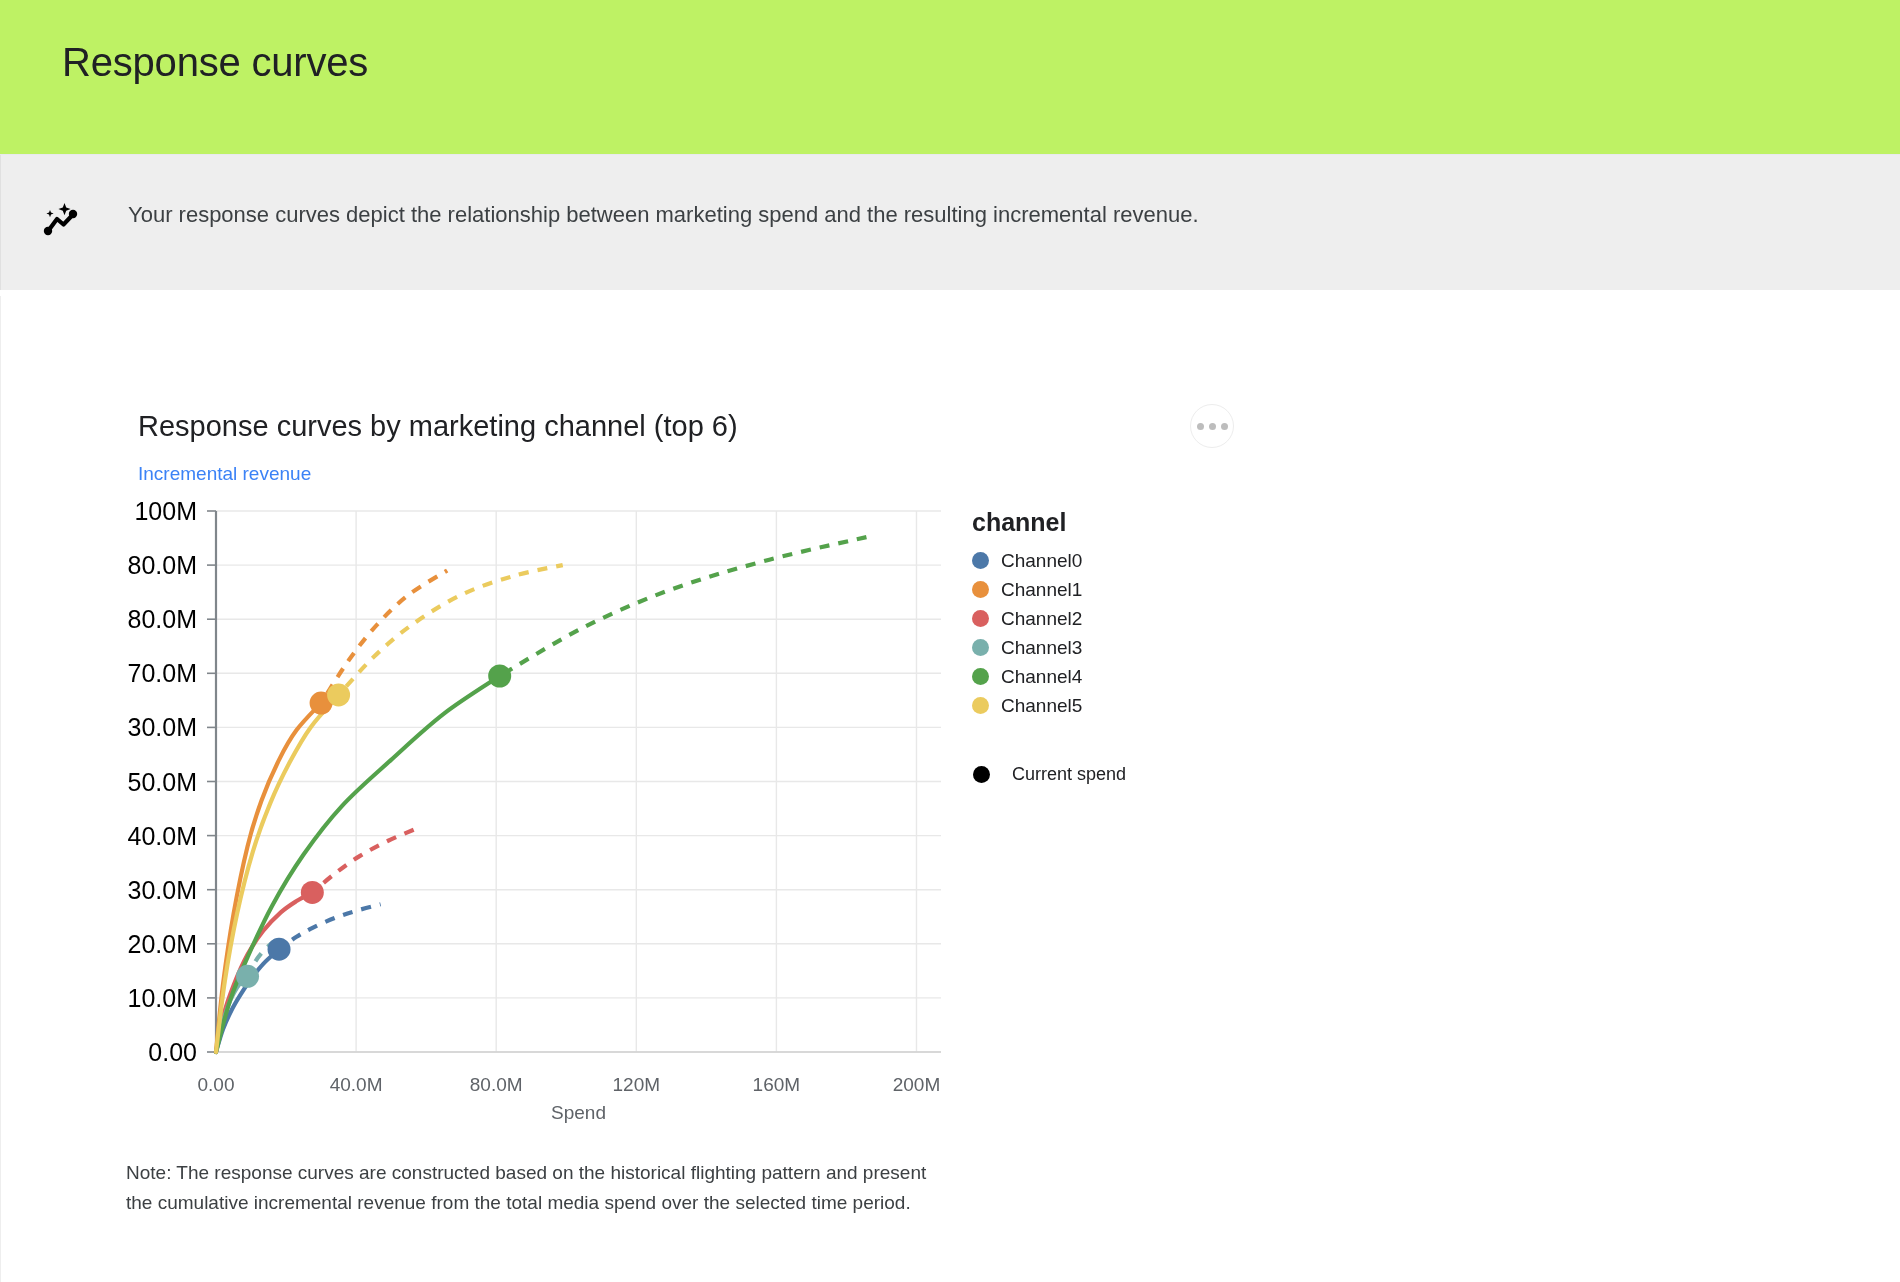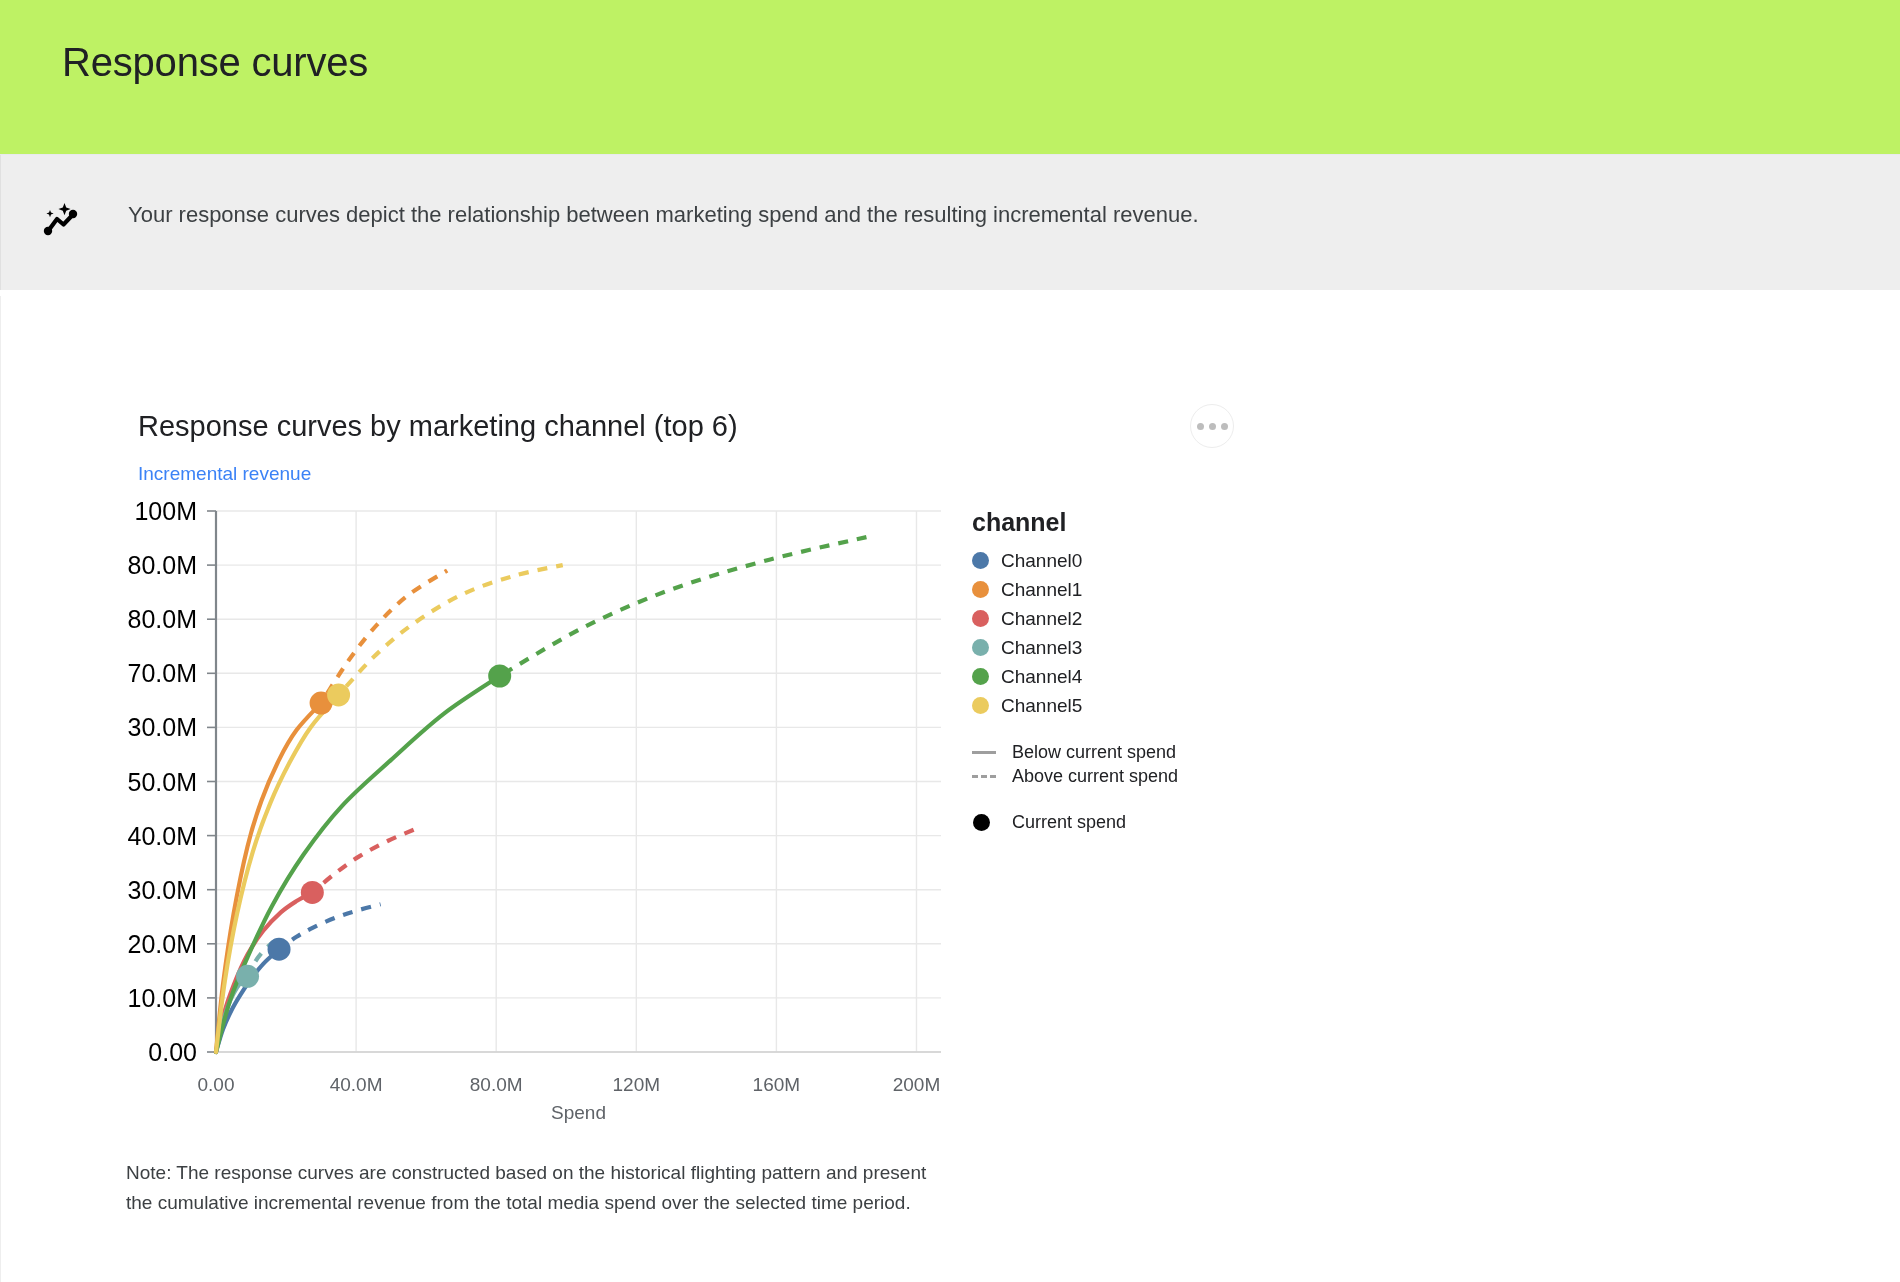--- a/index.html
+++ b/index.html
@@ -230,34 +230,20 @@
         <div class="legend-row">
           <span class="legend-swatch" style="background: rgb(84, 162, 75);"></span>
           <span class="legend-label">Channel4</span>
         </div>
         <div class="legend-row">
           <span class="legend-swatch" style="background: rgb(235, 203, 94);"></span>
           <span class="legend-label">Channel5</span>
         </div>
       </div>
     <div class="legend-gap"></div>
-    <div id="legend-styles">
-        <div class="legend-row style-row">
-          <span class="style-mark">
-            <span class="solid"></span>
-          </span>
-          <span class="legend-label-sm">Below current spend</span>
-        </div>
-        <div class="legend-row style-row">
-          <span class="style-mark">
-            <span class="dashed"></span>
-          </span>
-          <span class="legend-label-sm">Above current spend</span>
-        </div>
-      </div>
     <div class="legend-gap"></div>
     <div id="legend-markers">
         <div class="legend-row">
           <span class="style-mark">
             <span class="dot" style="background: rgb(0, 0, 0);"></span>
           </span>
           <span class="legend-label-sm">Current spend</span>
         </div>
       </div>
   </div>

